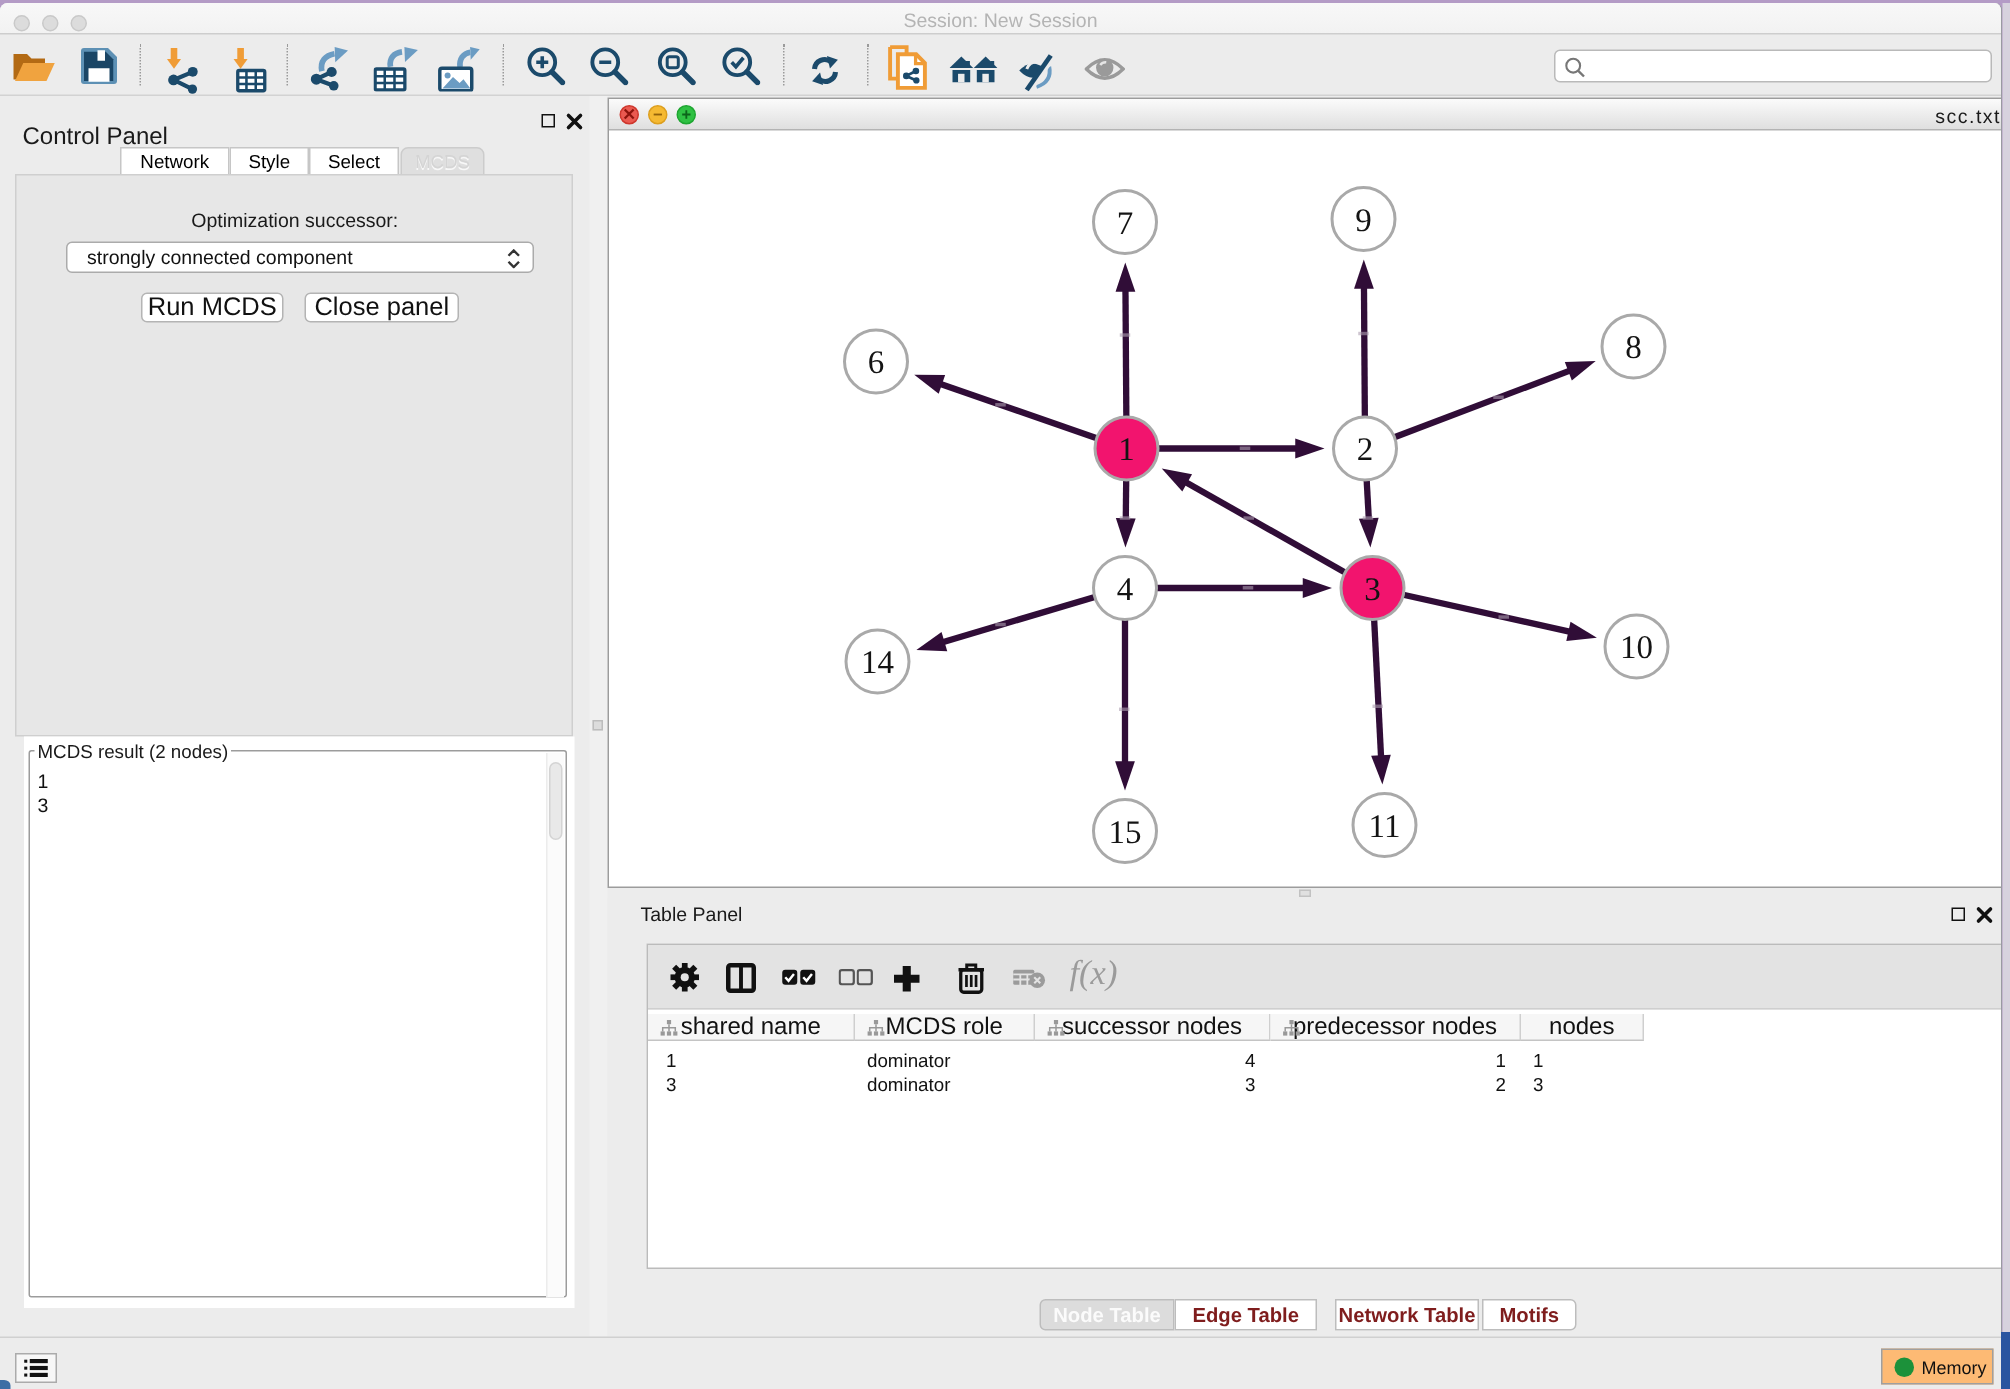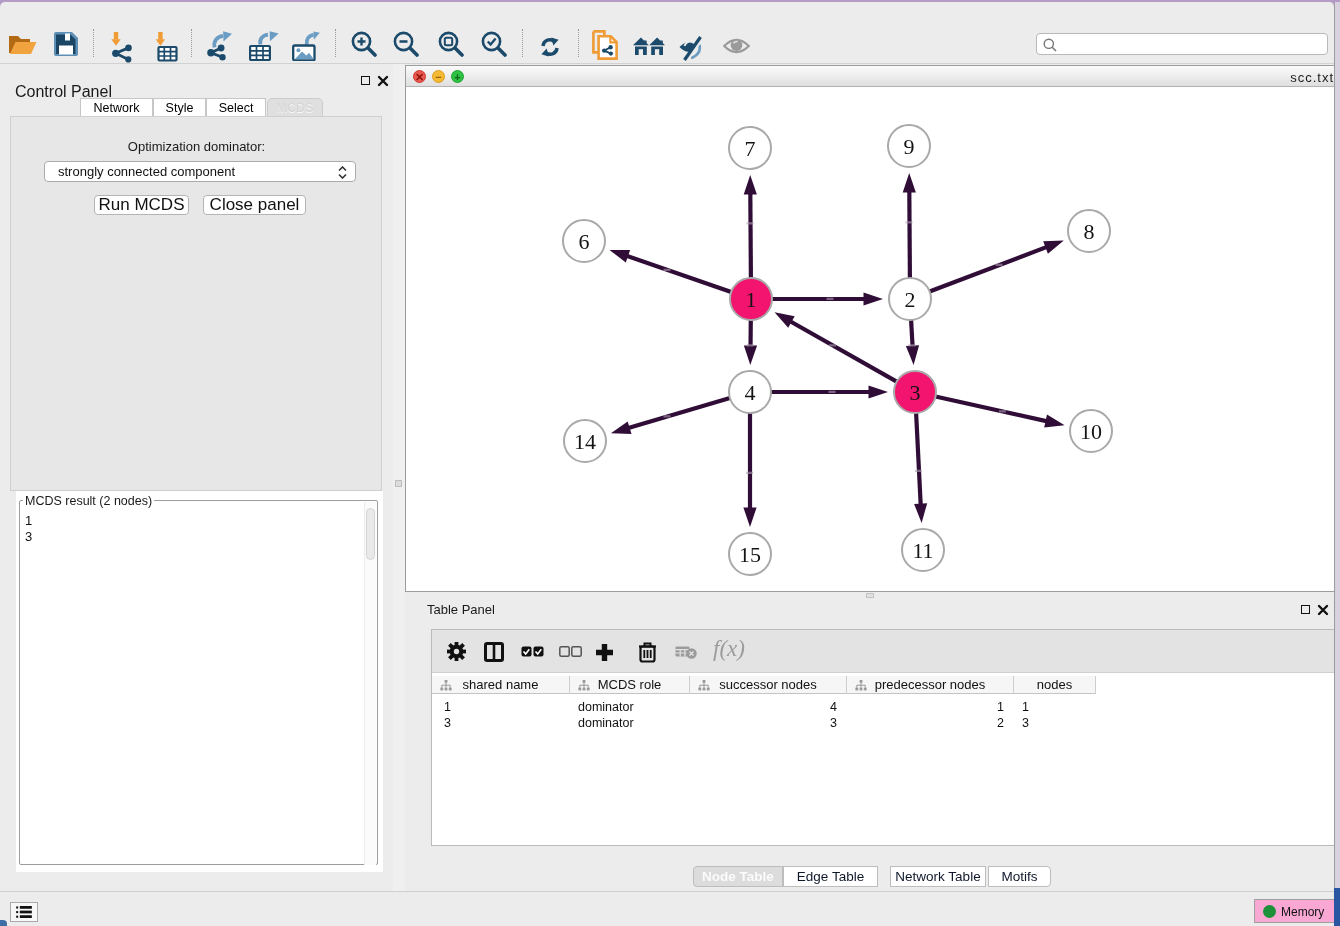--- a/index.html
+++ b/index.html
@@ -37,29 +37,35 @@
 #netwin { position:absolute; left:405px; top:63px; width:930px; height:527px; border:1px solid #9c9c9c; background:#fff; }
 #net-tb { position:absolute; left:0; top:0; width:100%; height:21px; background:linear-gradient(#fbfbfb,#dfdfdf); border-bottom:1px solid #b3b3b3; }
 .tl2 { position:absolute; top:4px; width:13px; height:13px; border-radius:50%; font-size:11px; font-weight:bold; text-align:center; line-height:13px; }
 #net-title { position:absolute; left:0; top:4px; width:100%; text-align:right; font-size:13px; color:#1a1a1a; letter-spacing:1px; }
 #netsvg { position:absolute; left:0; top:22px; }
 
 #tpanel { position:absolute; left:405px; top:597px; width:930px; height:294px; background:#ececec; }
 #tp-title { position:absolute; left:22px; top:3px; font-size:13px; color:#1a1a1a; }
 #tp-box { position:absolute; left:7px; top:30px; width:1072px; height:217px; background:#fff; border:1px solid #bbb;margin-left:19px; }
 #tp-toolbar { position:absolute; left:0; top:0; width:100%; height:43px; background:#e3e3e3; border-bottom:1px solid #cfcfcf; }
-.thead { position:absolute; top:46px; height:18px; background:#f6f6f6; border-right:1px solid #cfcfcf; border-bottom:1px solid #c4c4c4; font-size:13px; color:#111; text-align:center; line-height:18px; }
+.thead { position:absolute; top:46px; height:18px; background:#f6f6f6; border-right:1px solid #cfcfcf; border-bottom:1px solid #c4c4c4; font-size:16px; color:#111; text-align:center; line-height:18px; }
 .trow { position:absolute; font-size:12.5px; color:#111; height:16px; line-height:16px; }
-.btab { position:absolute; top:267px; height:21px; background:#fff; border:1px solid #bdbdbd; font-size:13.5px; font-weight:normal; color:#0f172a; text-align:center; line-height:19px; }
+.btab { position:absolute; top:267px; height:21px; background:#fff; border:1px solid #bdbdbd; font-size:13.5px; font-weight:bold; color:#7f1d1d; text-align:center; line-height:19px; }
 
 #statusbar { position:absolute; left:0; top:889px; width:100%; height:35px; background:#ececec; border-top:1px solid #d0d0d0; }
 </style>
 </head>
 <body>
 <div id="win">
+  <div id="titlebar">
+    <div class="tl" style="left:9px;"></div>
+    <div class="tl" style="left:28px;"></div>
+    <div class="tl" style="left:47px;"></div>
+    <div id="wintitle">Session: New Session</div>
+  </div>
   <div id="toolbar">
       <svg class="tbi" style="left:8px;" width="29" height="27" viewBox="0 0 29 27">
         <path d="M1 5 h9 l3 3 h9 v14 h-21 z" fill="#b36a14"></path>
         <path d="M7.5 11 h21 l-5.5 12 h-21 z" fill="#f0a33f"></path>
       </svg>
 <svg class="tbi" style="left:53px;" width="26" height="26" viewBox="0 0 26 26">
         <path d="M1 3 a2 2 0 0 1 2-2 h16 l6 6 v16 a2 2 0 0 1 -2 2 h-20 a2 2 0 0 1 -2-2 z" fill="#5d90b4"></path>
         <path d="M3 3.5 h14.5 l5 5 v14.5 h-19.5 z" fill="#1a4565"></path>
         <rect x="12" y="2.5" width="5" height="7" fill="#fff"></rect>
         <rect x="6" y="14.5" width="14" height="9" fill="#fff"></rect>
@@ -170,21 +176,21 @@
     <div id="cp-title">Control Panel</div>
     <div class="fbtn" style="left:361px;"></div>
     <svg class="abs" style="left:377px;top:11px;" width="12" height="12" viewBox="0 0 12 12">
         <path d="M2 2 L10 10 M10 2 L2 10" stroke="#111" stroke-width="2.4" stroke-linecap="round"></path>
       </svg>
     <div class="tab" style="left:80px; width:73px;">Network</div>
     <div class="tab" style="left:153px; width:53px;">Style</div>
     <div class="tab" style="left:206px; width:60px;">Select</div>
     <div class="tab" style="left:267px; width:56px; background:#dfdfdf; color:#d4d4d4; text-shadow:0 1px 0 #f8f8f8; border-radius:5px 5px 0 0; border-color:#cccccc;">MCDS</div>
     <div id="cp-body"></div>
-    <div id="opt-label">Optimization dominator:</div>
+    <div id="opt-label">Optimization successor:</div>
     <div id="combo">strongly connected component
       <svg class="abs" style="right:8px;top:4px;" width="9" height="13" viewBox="0 0 9 13">
           <path d="M1 4.5 L4.5 1 L8 4.5 M1 8.5 L4.5 12 L8 8.5" fill="none" stroke="#333" stroke-width="1.6"></path>
         </svg>
     </div>
     <div class="btn" style="left:94px; top:131px; width:95px;">Run MCDS</div>
     <div class="btn" style="left:203px; top:131px; width:103px;">Close panel</div>
     <div id="fs-outer">
       <div id="fieldset">
         <div id="fs-label">MCDS result (2 nodes)</div>
@@ -390,21 +396,21 @@
           <g fill="#111">
             <rect x="0" y="0.5" width="2.2" height="2.2"></rect>
             <rect x="4" y="0" width="13" height="3"></rect>
             <rect x="0" y="5.5" width="2.2" height="2.2"></rect>
             <rect x="4" y="5" width="13" height="3"></rect>
             <rect x="0" y="10.5" width="2.2" height="2.2"></rect>
             <rect x="4" y="10" width="13" height="3"></rect>
           </g>
         </svg>
       </div>
-    <div style="position:absolute;left:1254px;top:7px;width:87px;height:24px;background:#f9a8d4;border:1px solid #9f9f9f;">
+    <div style="position:absolute;left:1254px;top:7px;width:75px;height:24px;background:#fdba74;border:1px solid #9f9f9f;">
       <div style="position:absolute;left:8px;top:5px;width:13px;height:13px;border-radius:50%;background:#1c913a;"></div>
       <div style="position:absolute;left:26px;top:5px;font-size:12px;color:#111;">Memory</div>
     </div>
   </div>
 </div>
 <div id="deskR"></div>
 <div style="position:absolute;right:0;top:888px;width:6px;height:38px;background:#2a55a0;"></div>
 <div style="position:absolute;left:0;top:920px;width:7px;height:6px;background:#3c6ea5;border-radius:0 60% 0 0;"></div>
 
 </body></html>

